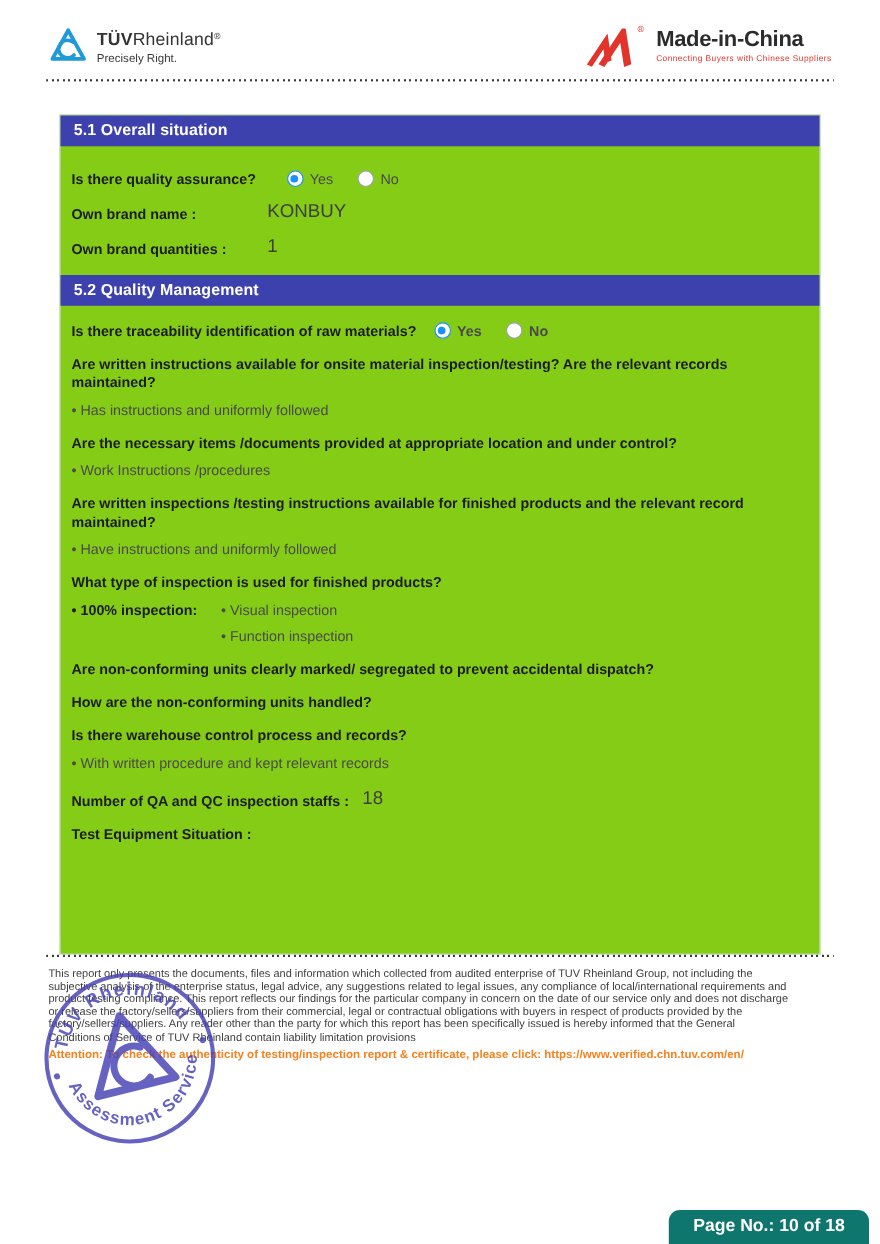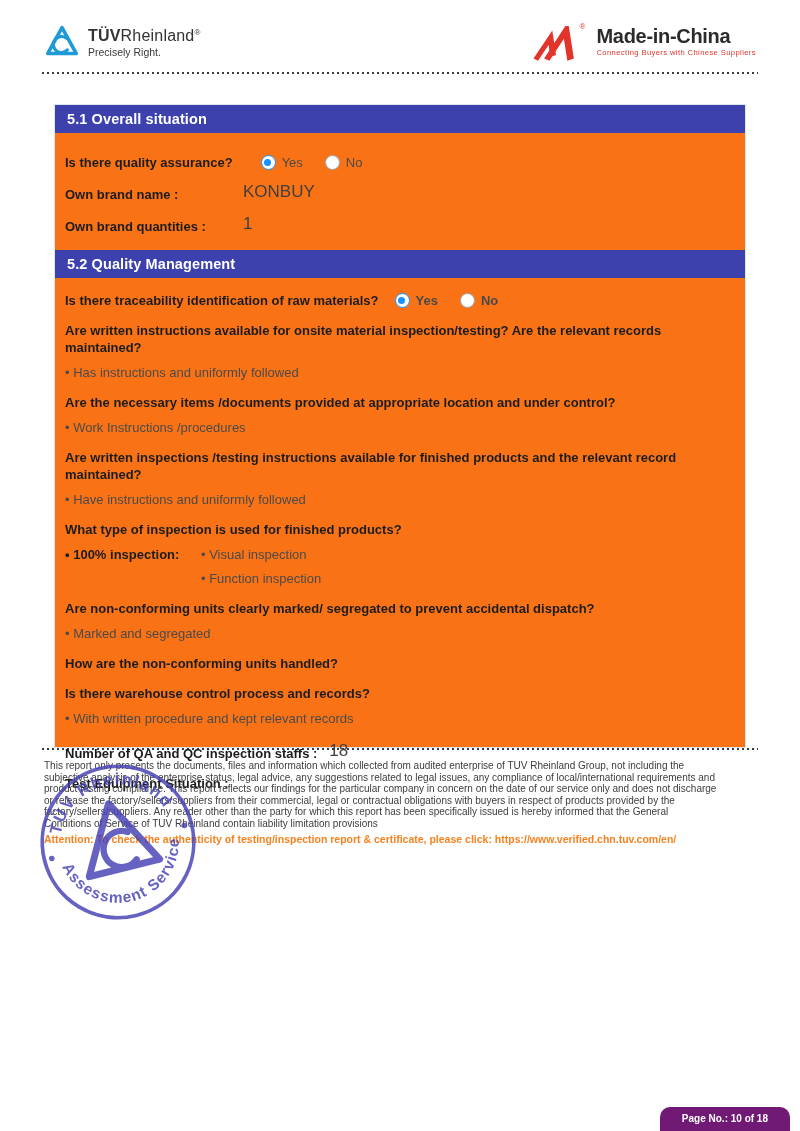--- a/index.html
+++ b/index.html
@@ -22,21 +22,21 @@
   .mic-name { font-size:20px; font-weight:bold; color:#2b2b2b; letter-spacing:-.3px; line-height:21px; }
   .mic-tagline { font-size:7.6px; color:#e3342c; letter-spacing:.4px; margin-top:1px; }
   .mic-reg { color:#e3342c; font-size:8px; position:relative; top:-4px; left:-4px; }
   
   .dotline { height:2px; margin:0 42px;
     background:repeating-linear-gradient(90deg,#3a3a3a 0 2px,transparent 2px 5px); }
   .dotline.top { margin-top:2px; }
   
   .page-title { text-align:center; font-size:35px; font-weight:bold; color:#111; margin-top:32px; letter-spacing:-.5px; }
   
-  .content-box { margin:30px 54px 0 54px; height:644px; background:#f97316; border:1px solid #dce4ee; }
+  .content-box { margin:30px 54px 0 54px; height:764px; background:#84cc16; border:1px solid #dce4ee; }
   .sec-head { height:28px; line-height:28px; background:#3c41ae; color:#fff; font-weight:bold; font-size:14.5px; padding-left:12px; letter-spacing:.1px; }
   .sec-body { padding:20px 16px 16px 10px; }
   .sec-body.second { padding-top:14px; }
   .field-row { display:flex; align-items:flex-end; margin-bottom:12px; min-height:17px; }
   .field-row:last-child { margin-bottom:0; }
   .f-label { font-weight:bold; font-size:13px; width:178px; flex:none; }
   .f-label.auto { width:auto; margin-right:12px; }
   .f-value { font-size:17px; color:#3f3f3f; }
   
   .radio-group { display:flex; align-items:center; gap:22px; margin-left:16px; }
@@ -56,21 +56,21 @@
   .inline-q { display:flex; align-items:center; margin-top:0; }
   
   .footer { position:relative; margin:6px 44px 0 44px; }
   .disclaimer { font-size:10px; color:#3d3d3d; line-height:11.6px; margin-top:10px; }
   .disclaimer div { white-space:nowrap; }
   .attention { font-size:10.5px; font-weight:bold; color:#f5821f; margin-top:3px; white-space:nowrap; }
   .attention a { color:#f5821f; text-decoration:none; }
   
   .stamp { position:absolute; left:-6px; top:2px; width:160px; height:160px; opacity:.82; transform:rotate(-14deg); z-index:5; pointer-events:none; }
   
-  .page-badge { position:absolute; right:10px; bottom:0; background:#701a75; color:#fff; font-weight:bold; font-size:10px; padding:6px 22px 7px 22px; border-radius:10px 10px 0 0; }
+  .page-badge { position:absolute; right:10px; bottom:0; background:#0f766e; color:#fff; font-weight:bold; font-size:16px; padding:6px 22px 7px 22px; border-radius:10px 10px 0 0; }
 </style>
 </head>
 <body>
 
 <div class="page">
 
   <div class="topbar">
     <div class="tuv-logo">
       <span>
         <svg width="36" height="34" viewBox="0 0 40 38">
@@ -159,21 +159,20 @@
       <div class="question">What type of inspection is used for finished products?</div>
       <div class="qa-split">
         <span class="answer-b">100% inspection:</span>
         <span class="sub-answers">
           <span class="answer">Visual inspection</span>
           <span class="answer">Function inspection</span>
         </span>
       </div>
 
       <div class="question">Are non-conforming units clearly marked/ segregated to prevent accidental dispatch?</div>
-      <div class="answer">Marked and segregated</div>
 
       <div class="question">How are the non-conforming units handled?</div>
 
       <div class="question">Is there warehouse control process and records?</div>
       <div class="answer">With written procedure and kept relevant records</div>
 
       <div class="field-row" style="margin-top:14px;">
         <span class="f-label auto">Number of QA and QC inspection staffs :</span>
         <span class="f-value">18</span>
       </div>

